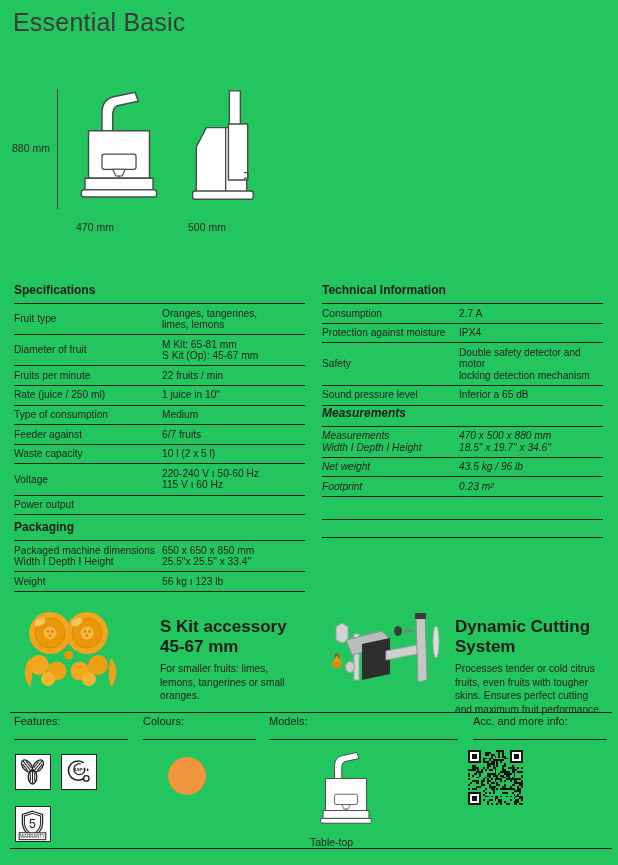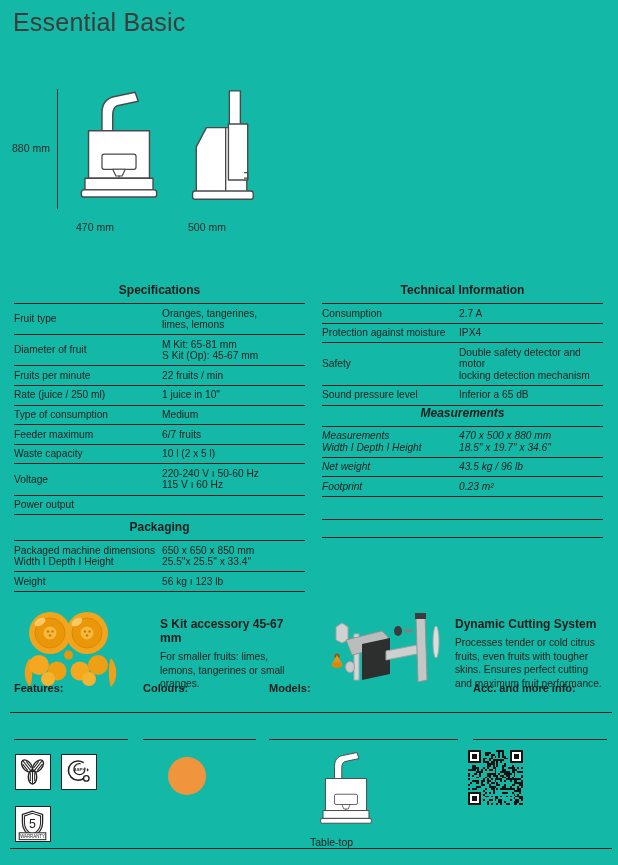--- a/index.html
+++ b/index.html
@@ -1,41 +1,41 @@
 <!DOCTYPE html>
 <html><head>
 <meta charset="utf-8">
 <style>
   html,body{margin:0;padding:0;background:#fff;}
-  .page{position:relative;width:618px;height:865px;background:#14b8a6;overflow:hidden;
+  .page{position:relative;width:618px;height:865px;background:#22c55e;overflow:hidden;
         font-family:"Liberation Sans",sans-serif;color:#232323;}
   .title{position:absolute;left:13px;top:8px;font-size:25px;font-weight:400;color:#3c3c3b;letter-spacing:.2px;}
   .lbl{position:absolute;font-size:10.5px;color:#2b2b2b;}
   .dim-line{position:absolute;left:57px;top:89px;width:1px;height:120px;background:#3a3a3a;}
   .drawing{position:absolute;}
   .center{text-align:left;}
   
   .col-left{position:absolute;left:14px;top:283px;width:291px;}
   .col-right{position:absolute;left:322px;top:283px;width:281px;}
-  .tbl-title{font-size:12px;font-weight:700;color:#1c1c1c;margin:0;padding:0 0 6px 0;border-bottom:1.5px solid #1f1f1f;text-align:center;}
+  .tbl-title{font-size:12px;font-weight:700;color:#1c1c1c;margin:0;padding:0 0 6px 0;border-bottom:1.5px solid #1f1f1f;}
   .row{display:grid;grid-template-columns:148px 1fr;align-items:center;border-bottom:1px solid #1f1f1f;padding:3.5px 0;}
   .col-right .row{grid-template-columns:137px 1fr;}
   .cl,.cv{font-size:10.2px;line-height:11.6px;white-space:pre-line;color:#1e1e1e;}
   .row.empty-a{height:15px;}
   .row.empty-b{height:10px;}
   .mt-pack{margin-top:5px;}
   .mt-meas{font-style:italic;}
   
   .feat-img{position:absolute;}
   .feat-text{position:absolute;}
-  .feat-title{font-size:12px;font-weight:700;color:#1c1c1c;margin:0 0 5px 0;}
+  .feat-title{font-size:17px;font-weight:700;color:#1c1c1c;margin:0 0 5px 0;}
   .feat-desc{font-size:10.2px;line-height:13.5px;color:#1e1e1e;margin:0;}
   
   .hline{position:absolute;height:1px;background:#1f1f1f;}
-  .foot-h{position:absolute;top:682px;font-size:11px;font-weight:700;color:#1c1c1c;}
+  .foot-h{position:absolute;top:715px;font-size:11px;font-weight:400;color:#1c1c1c;}
   .u{position:absolute;top:739px;height:1px;background:#1f1f1f;}
   .fbox{position:absolute;width:36px;height:36px;border:1.6px solid #222;box-sizing:border-box;background:#fff;}
   .swatch{position:absolute;left:168px;top:757px;width:38px;height:38px;border-radius:50%;}
   .model-label{position:absolute;left:310px;top:836px;width:70px;font-size:10.5px;color:#1e1e1e;}
   .qr{position:absolute;left:468px;top:750px;width:55px;height:55px;}
 </style>
 </head>
 <body>
 
 <div class="page">
@@ -89,21 +89,21 @@
       </div>
       <div class="row">
         <div class="cl">Rate (juice / 250 ml)</div>
         <div class="cv">1 juice in 10"</div>
       </div>
       <div class="row">
         <div class="cl">Type of consumption</div>
         <div class="cv">Medium</div>
       </div>
       <div class="row">
-        <div class="cl">Feeder maximum</div>
+        <div class="cl">Feeder against</div>
         <div class="cv">6/7 fruits</div>
       </div>
       <div class="row">
         <div class="cl">Waste capacity</div>
         <div class="cv">10 l (2 x 5 l)</div>
       </div>
       <div class="row">
         <div class="cl">Voltage</div>
         <div class="cv">220-240 V ı 50-60 Hz
 115 V ı 60 Hz</div>

